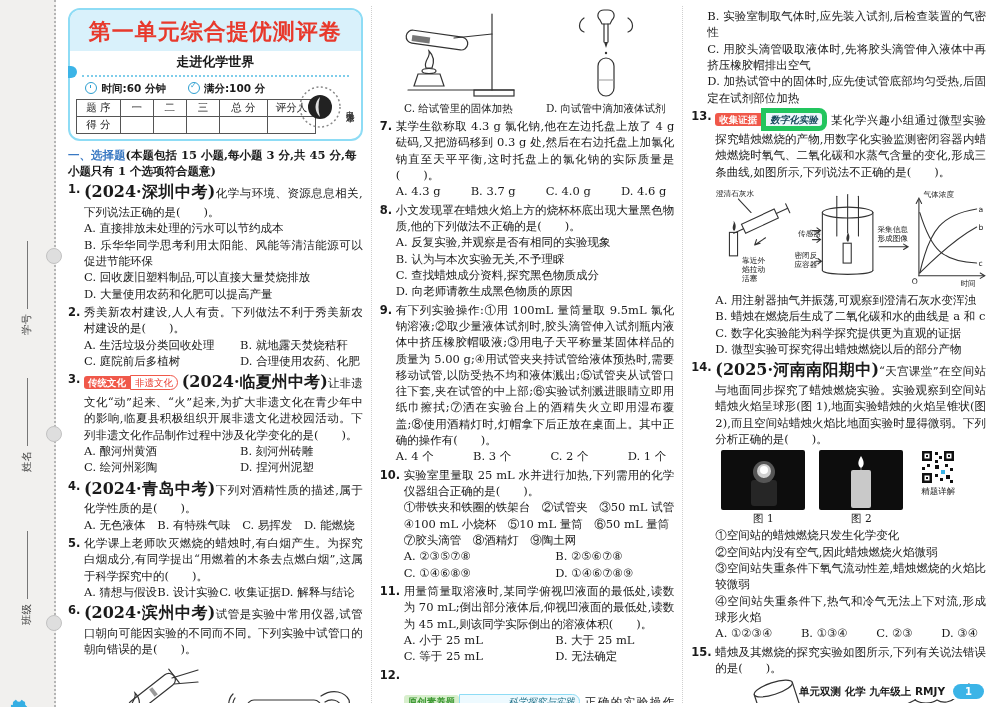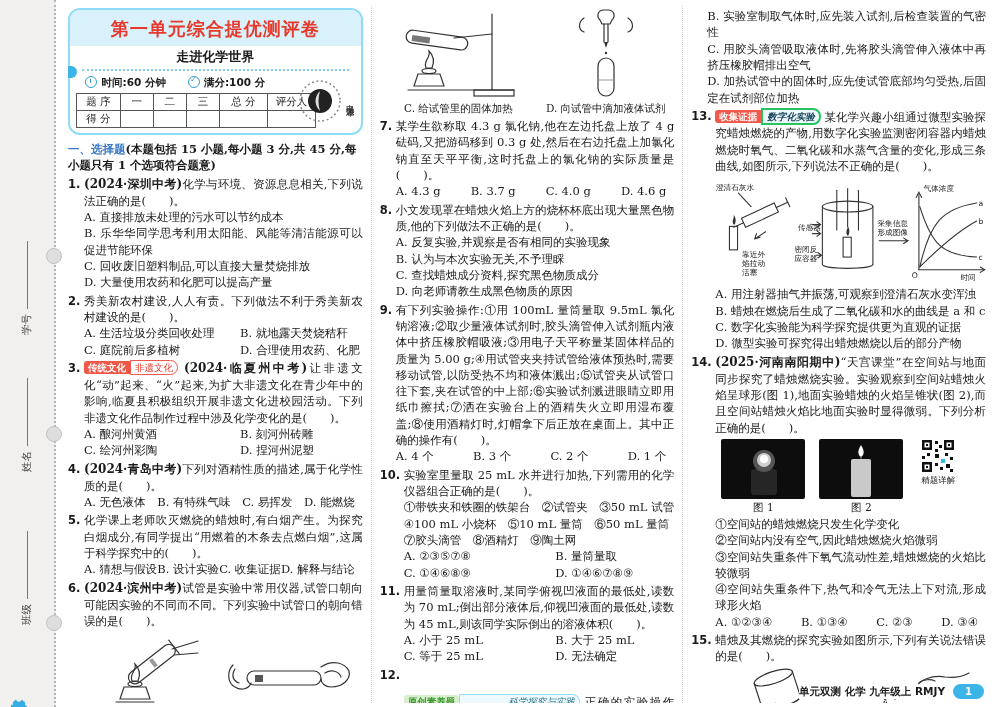--- a/index.html
+++ b/index.html
@@ -16,21 +16,21 @@
   .side-logo{position:absolute;left:8px;bottom:8px;writing-mode:vertical-rl;letter-spacing:3px;font-size:16px;font-weight:800;color:#eaf7fd;-webkit-text-stroke:1px #35aee3;text-shadow:0 0 1px #35aee3,1px 1px 0 #bce9f8;font-family:"DejaVu Sans",sans-serif;}
 
   
   .cols{position:absolute;left:56px;top:0;width:944px;height:707px;display:flex;box-sizing:border-box;padding:6px 6px 4px 4px;}
   .col{flex:1;min-width:0;padding:0 8px;box-sizing:border-box;overflow:hidden;font-size:11.5px;line-height:1.42;}
   .col+.col{border-left:1px dotted #cfcfcf;}
 
   
   .hdr{position:relative;border:2px solid #8edcf5;border-radius:12px;margin:2px 0 6px;background:#fff;}
   .hdr-titleband{background:#d9f1fb;border-radius:10px 10px 0 0;padding:6px 4px 4px;text-align:center;}
-  .hdr-title{color:#e8392c;font-size:18px;font-weight:800;letter-spacing:1px;font-family:"DejaVu Sans",sans-serif;}
+  .hdr-title{color:#e8392c;font-size:22px;font-weight:800;letter-spacing:1px;font-family:"DejaVu Sans",sans-serif;}
   .hdr-sub{text-align:center;font-weight:800;font-size:13px;padding:2px 0 3px;margin:0 12px;border-bottom:2px dotted #7fcdea;font-family:"DejaVu Sans",sans-serif;}
   .hdr::before{content:"";position:absolute;left:-2px;top:56px;width:9px;height:12px;background:#3bb4e7;border-radius:0 8px 8px 0;}
   .hdr-bottom{display:flex;align-items:center;padding:3px 4px 5px 6px;gap:16px;}
   .hdr-left{flex:1;min-width:0;}
   .hdr-meta{display:flex;justify-content:center;gap:22px;font-size:10.5px;font-weight:700;padding:1px 0 3px;font-family:"DejaVu Sans",sans-serif;}
   .mi{display:inline-flex;align-items:center;gap:4px;}
   .clock{width:10px;height:10px;border:1.4px solid #2e9fd0;border-radius:50%;display:inline-block;position:relative;}
   .clock::after{content:"";position:absolute;left:3.5px;top:1.5px;width:1.4px;height:3.6px;background:#2e9fd0;}
   .chk{width:10px;height:10px;border:1.4px solid #2e9fd0;border-radius:50%;display:inline-block;position:relative;color:#2e9fd0;}
   .chk::after{content:"✓";position:absolute;left:1px;top:-3px;font-size:8px;font-weight:700;}
@@ -40,30 +40,30 @@
   .stamp{flex:none;width:66px;display:flex;align-items:center;justify-content:flex-end;gap:3px;}
   .stamp-label{writing-mode:vertical-rl;font-size:8.5px;color:#333;letter-spacing:1px;font-family:"DejaVu Sans",sans-serif;}
 
   
   .sec{margin:2px 0 1px;font-weight:700;}
   .sec .t{color:#3a79c3;font-family:"DejaVu Sans",sans-serif;}
   .q{display:flex;margin-top:2px;}
   .qn{flex:none;width:16px;font-weight:700;font-size:11.5px;font-family:"DejaVu Sans",sans-serif;}
   .q2d .qn{width:24px;}
   .qb{flex:1;min-width:0;text-align:justify;}
-  .src{font-weight:700;font-size:12px;}
+  .src{font-weight:700;font-size:16px;}
   .opt{margin:0;}
   .o4{display:flex;justify-content:space-between;padding-right:8px;flex-wrap:wrap;}
   .o2{display:grid;grid-template-columns:56% 44%;}
   .tag{display:inline-block;font-size:9.5px;line-height:13px;padding:0 4px;vertical-align:1px;font-family:"DejaVu Sans",sans-serif;}
   .tag-red{background:#f0584a;color:#fff;border-radius:3px 0 0 3px;font-weight:700;}
   .tag-red-o{border:1px solid #f0584a;color:#e8392c;border-radius:0 8px 8px 0;background:#fff;}
   .tag-green{background:#d8efcd;color:#3f9a35;border-radius:3px;font-weight:700;margin-top:28px;}
   .tag-teal-o{border:1px solid #8edcf5;color:#1f6f86;border-radius:0 8px 8px 0;background:#eefaff;font-style:italic;padding-left:48px;}
-  .tag-navy-o{border:2px solid #22c55e;color:#17475c;border-radius:0 8px 8px 0;background:#eef7fb;font-weight:700;font-style:italic;}
+  .tag-navy-o{border:5px solid #22c55e;color:#17475c;border-radius:0 8px 8px 0;background:#eef7fb;font-weight:700;font-style:italic;}
 
   .figrow{display:flex;justify-content:space-around;align-items:flex-end;margin-top:2px;}
   .figcol{display:flex;flex-direction:column;align-items:center;gap:1px;}
   .figcap{font-size:10.5px;text-align:center;}
   svg{display:block;}
   .ln{stroke:#333;stroke-width:1.2;fill:none;stroke-linecap:round;}
   .fl{fill:#333;}
   .svgtxt{font-size:8.5px;fill:#222;font-family:"DejaVu Sans",sans-serif;}
 
   .photo-row{display:flex;justify-content:flex-start;align-items:flex-start;gap:14px;margin:3px 0 1px 6px;}
@@ -329,21 +329,21 @@
 
       <div class="q q2d">
         <span class="qn">10.</span>
         <div class="qb">
           <span>实验室里量取 25 mL 水并进行加热,下列需用的化学仪器组合正确的是(　　)。</span>
           <div>①带铁夹和铁圈的铁架台　②试管夹　③50 mL 试管</div>
           <div>④100 mL 小烧杯　⑤10 mL 量筒　⑥50 mL 量筒</div>
           <div>⑦胶头滴管　⑧酒精灯　⑨陶土网</div>
           <div class="o2">
             <span class="opt">A. ②③⑤⑦⑧</span>
-            <span class="opt">B. 量筒量取</span>
+            <span class="opt">B. ②⑤⑥⑦⑧</span>
             <span class="opt">C. ①④⑥⑧⑨</span>
             <span class="opt">D. ①④⑥⑦⑧⑨</span>
           </div>
         </div>
       </div>
 
       <div class="q q2d">
         <span class="qn">11.</span>
         <div class="qb">
           <span>用量筒量取溶液时,某同学俯视凹液面的最低处,读数为 70 mL;倒出部分液体后,仰视凹液面的最低处,读数为 45 mL,则该同学实际倒出的溶液体积(　　)。</span>

